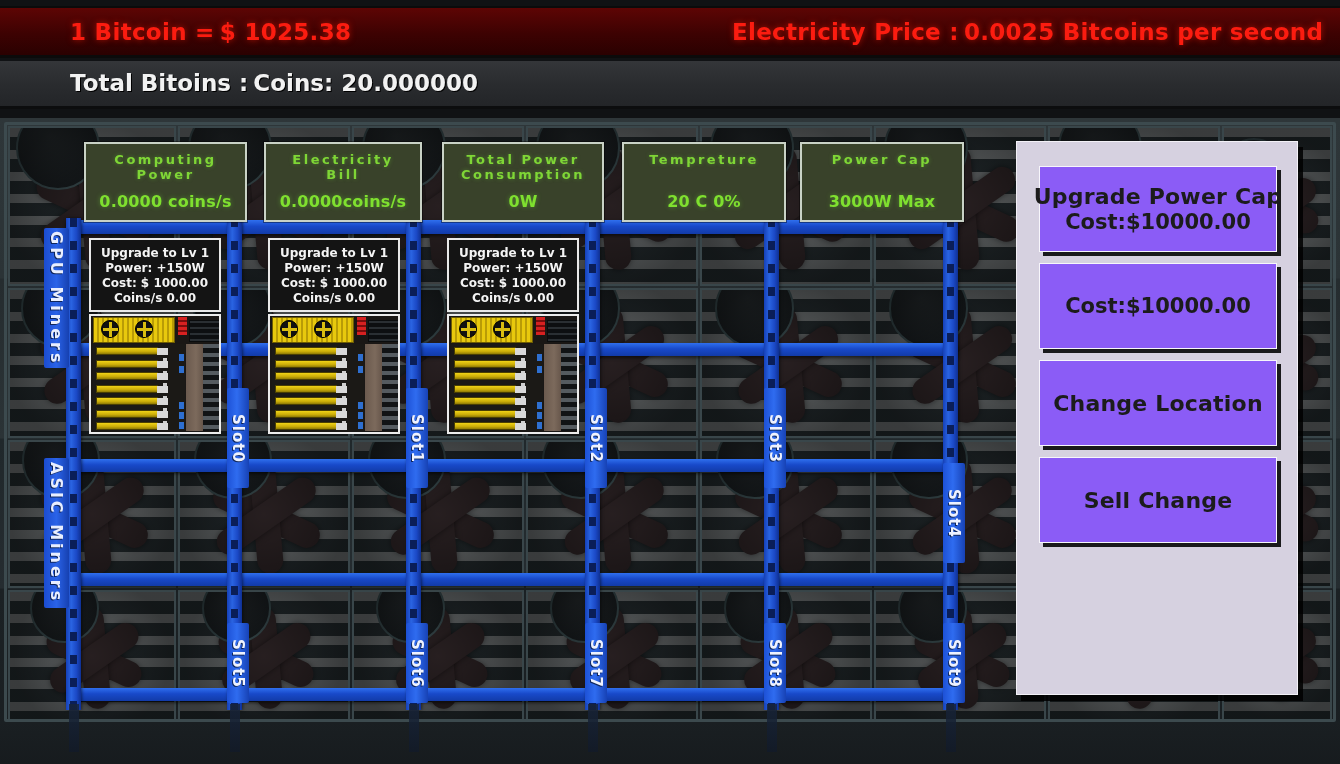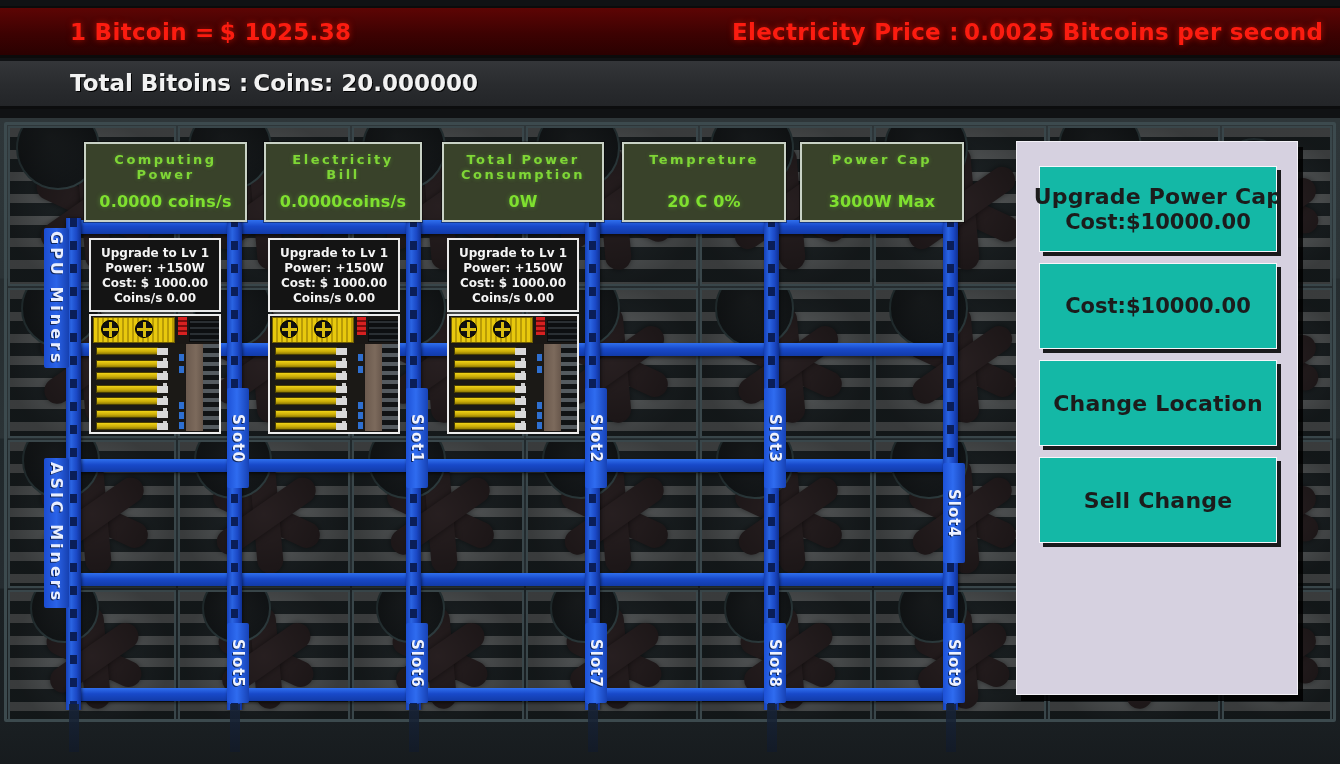--- a/index.html
+++ b/index.html
@@ -207,21 +207,21 @@
 
   
   #side-panel {
     position: absolute; left: 1016px; top: 141px; width: 282px; height: 554px;
     background: #d6d1e0; border: 1px solid #f3f1f7;
     box-shadow: 5px 6px 0 rgba(0,0,0,.85);
     padding: 24px 22px;
   }
   .gbtn {
     width: 238px; height: 86px; margin-bottom: 11px;
-    background: #14b8a6; border: 1px solid #f7f6fb;
+    background: #8b5cf6; border: 1px solid #f7f6fb;
     box-shadow: 4px 4px 0 rgba(0,0,0,.88);
     display: flex; flex-direction: column; align-items: center; justify-content: center;
     cursor: pointer; gap: 1px;
   }
   .gbtn-l1 { color: #1c1c1c; font-size: 22px; font-weight: bold; letter-spacing: .2px; white-space: nowrap; }
   .gbtn-l2 { color: #1c1c1c; font-size: 21px; font-weight: bold; white-space: nowrap; }
 </style>
 </head>
 <body>
 

